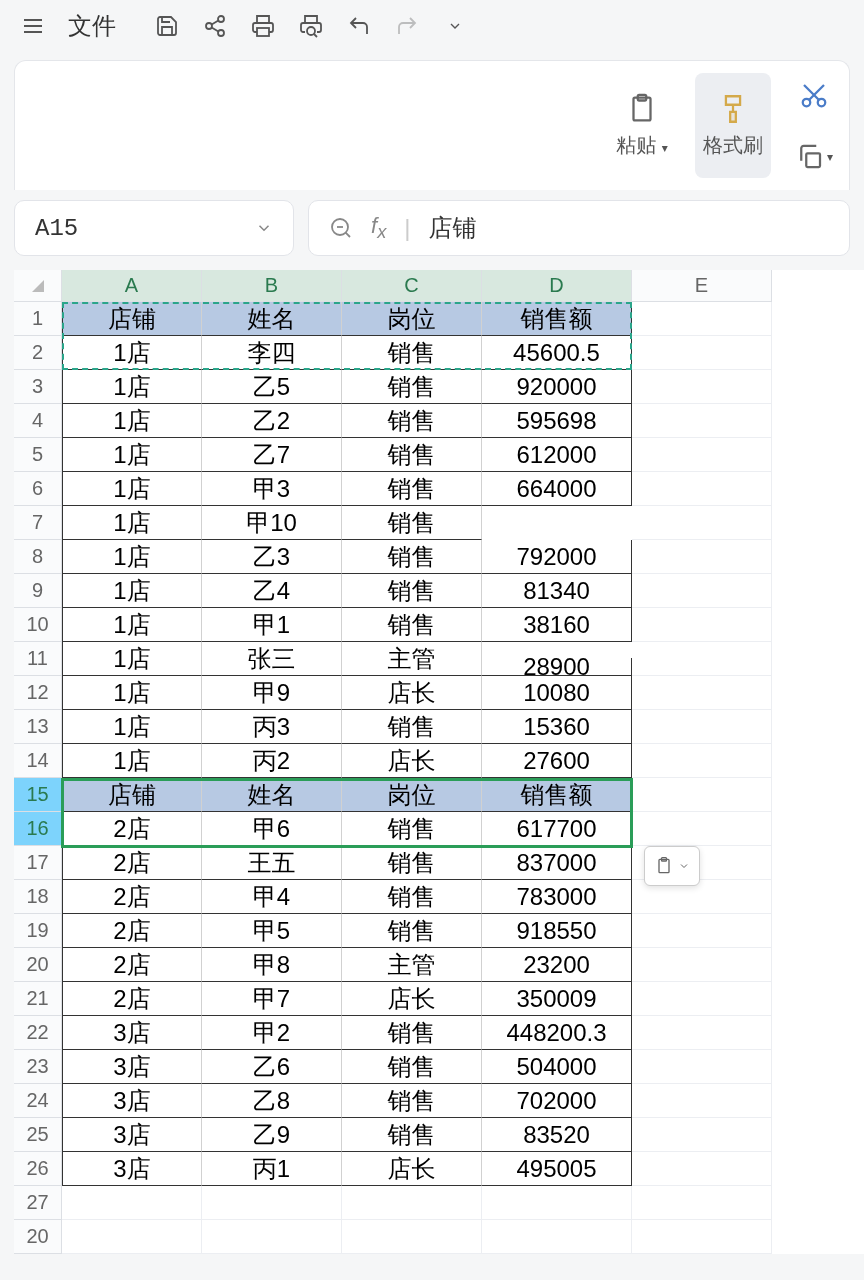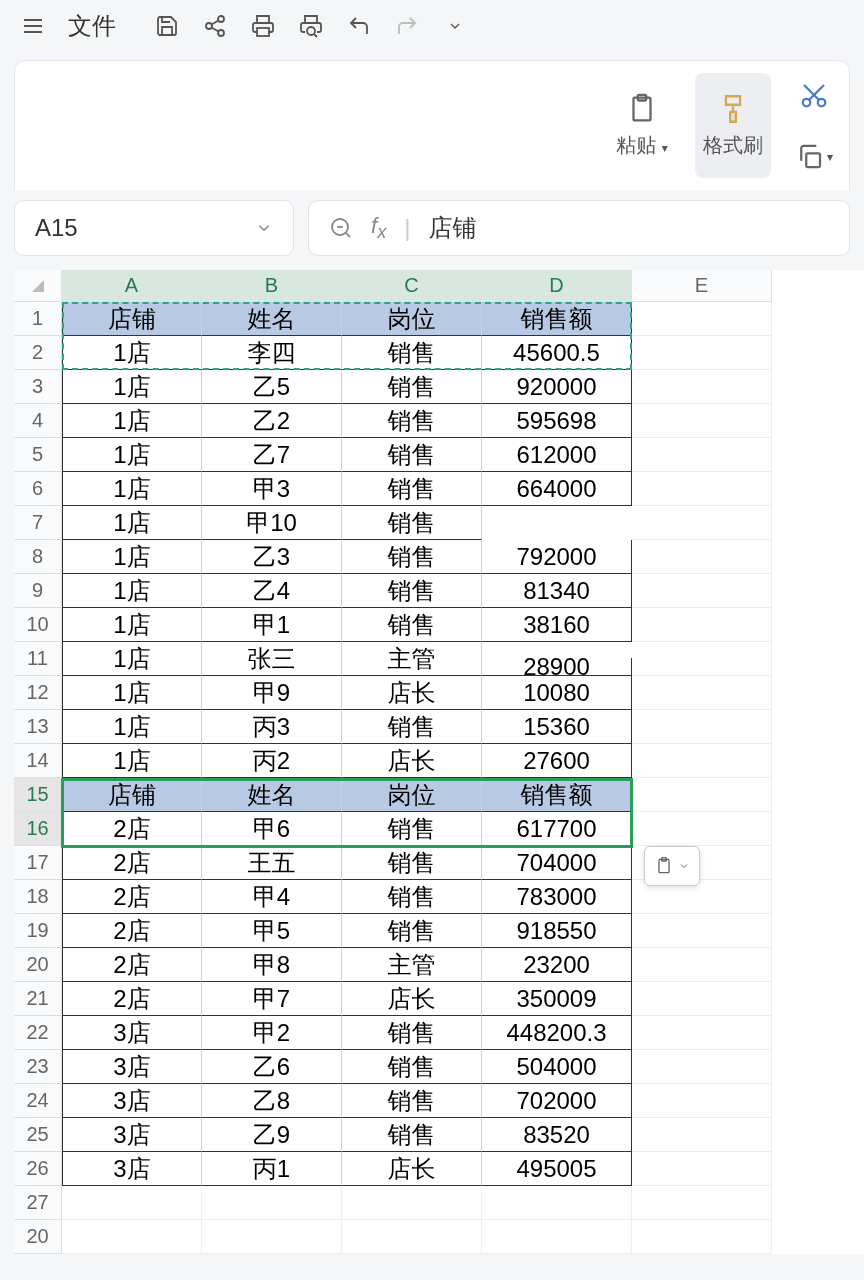--- a/index.html
+++ b/index.html
@@ -84,20 +84,21 @@
   .name-box {
     flex: 0 0 280px;
     background: #fff;
     border: 1px solid #e2e4e9;
     border-radius: 10px;
     display: flex;
     align-items: center;
     justify-content: space-between;
     padding: 0 20px;
     font-size: 24px;
+    font-family: Liberation Mono, monospace;
   }
   .formula-box {
     flex: 1;
     background: #fff;
     border: 1px solid #e2e4e9;
     border-radius: 10px;
     display: flex;
     align-items: center;
     padding: 0 20px;
     gap: 18px;
@@ -141,21 +142,21 @@
     width: 48px;
     border-right: 1px solid #dcdfe4;
     border-bottom: 1px solid #dcdfe4;
     display: flex;
     align-items: center;
     justify-content: center;
     font-size: 20px;
     color: #666;
     background: #fafbfc;
   }
-  .row-h.sel { background: #e5e5e5; color: #2a7a4f; }
+  .row-h.sel { background: #7dd3fc; color: #2a7a4f; }
   .cell {
     border-right: 1px solid #d1d1d1;
     border-bottom: 1px solid #333;
     display: flex;
     align-items: center;
     justify-content: center;
     font-size: 24px;
     color: #000;
     background: #fff;
     position: relative;
@@ -457,21 +458,21 @@
         <div class="cell col-B">甲6</div>
         <div class="cell col-C">销售</div>
         <div class="cell col-D" style="border-right: 1.5px solid rgb(51, 51, 51);">617700</div>
         <div class="cell col-E blank"></div>
       </div>
       <div class="row">
         <div class="row-h">17</div>
         <div class="cell col-A" style="border-left: 1.5px solid rgb(51, 51, 51);">2店</div>
         <div class="cell col-B">王五</div>
         <div class="cell col-C">销售</div>
-        <div class="cell col-D" style="border-right: 1.5px solid rgb(51, 51, 51);">704000</div>
+        <div class="cell col-D" style="border-right: 1.5px solid rgb(51, 51, 51);">837000</div>
         <div class="cell col-E blank"></div>
       </div>
       <div class="row">
         <div class="row-h">18</div>
         <div class="cell col-A" style="border-left: 1.5px solid rgb(51, 51, 51);">2店</div>
         <div class="cell col-B">甲4</div>
         <div class="cell col-C">销售</div>
         <div class="cell col-D" style="border-right: 1.5px solid rgb(51, 51, 51);">783000</div>
         <div class="cell col-E blank"></div>
       </div>

